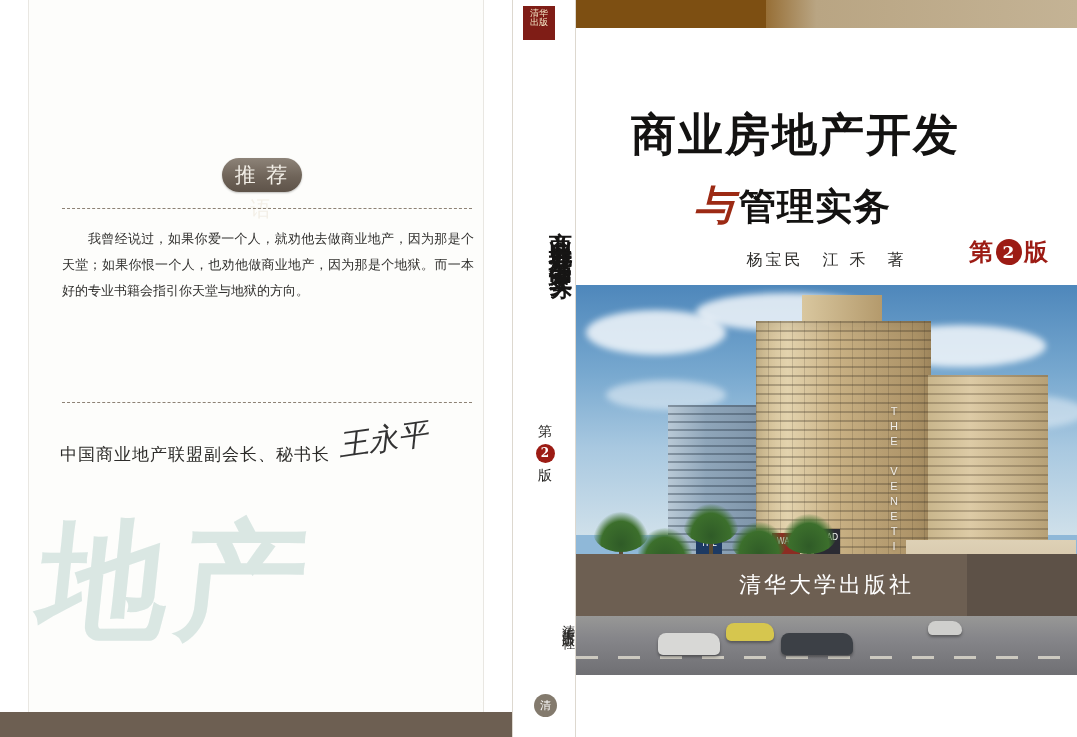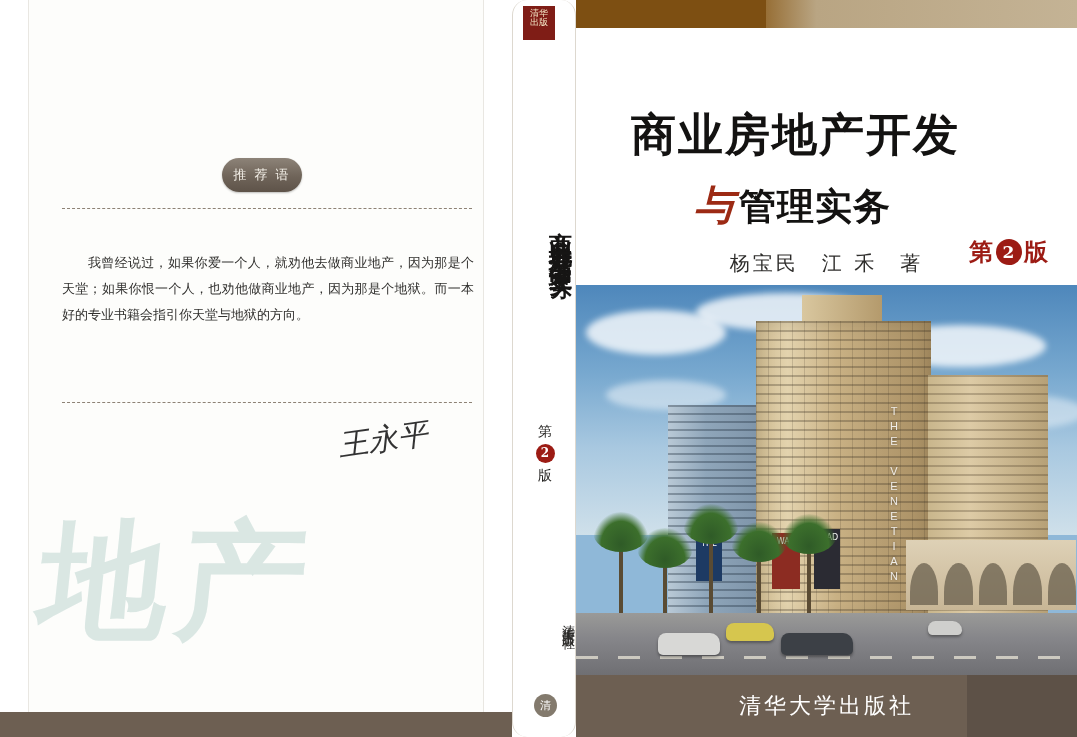--- a/index.html
+++ b/index.html
@@ -38,21 +38,21 @@
     background: #6d5f52;
   }
   .recommend-badge {
     position: absolute;
     left: 222px; top: 158px;
     width: 80px; height: 34px;
     border-radius: 17px;
     background: linear-gradient(180deg,#8d8378 0%, #6f6459 55%, #5e5349 100%);
     color: #f3efe7;
     font-family: "DejaVu Serif", "Liberation Serif", serif;
-    font-size: 13px;
+    font-size: 21px;
     letter-spacing: 2px;
     text-align: center;
     line-height: 34px;
     box-shadow: 0 1px 2px rgba(0,0,0,.25);
   }
   .dash-line {
     position: absolute;
     left: 62px;
     width: 410px;
     height: 0;
@@ -63,21 +63,20 @@
 
   .blurb {
     position: absolute;
     left: 62px; top: 226px;
     width: 412px;
     font-family: "DejaVu Serif", "Liberation Serif", serif;
     font-size: 13px;
     line-height: 2.0;
     color: #31302e;
     text-align: justify;
-    margin-top: 24px;
   }
   .blurb p { margin: 0 0 2px 0; text-indent: 2em; }
 
   .endorser {
     position: absolute;
     left: 60px; top: 443px;
     font-family: "DejaVu Serif", "Liberation Serif", serif;
     font-size: 17px;
     color: #2d2c2a;
     letter-spacing: 1px;
@@ -107,21 +106,20 @@
   }
 
   
   .spine {
     position: absolute;
     left: 512px; top: 0;
     width: 64px; height: 737px;
     background: #ffffff;
     border-left: 1px solid #ddd8cf;
     border-right: 1px solid #ddd8cf;
-    border-radius: 15px;
   }
   .spine-logo-box {
     position: absolute;
     left: 10px; top: 6px;
     width: 32px; height: 34px;
     background: #7f1d16;
     color: #f5e9c8;
     font-size: 9px;
     line-height: 1.05;
     text-align: center;
@@ -188,21 +186,21 @@
     font-size: 11px;
     line-height: 23px;
     text-align: center;
     font-family: "DejaVu Serif", "Liberation Serif", serif;
   }
 
   
   .front {
     position: absolute;
     left: 576px; top: 0;
-    width: 501px; height: 737px;
+    width: 501px; height: 616px;
     background: #ffffff;
   }
   .top-band {
     position: absolute;
     left: 0; top: 0;
     width: 501px; height: 28px;
     background: linear-gradient(90deg,#7a4b10 0%, #8a5a18 34%, #b9a583 48%, #c4b395 100%);
   }
   .top-band-dark {
     position: absolute;
@@ -261,21 +259,21 @@
     text-align: center;
     vertical-align: 2px;
     margin: 0 2px;
   }
   .authors {
     position: absolute;
     left: 0; top: 250px;
     width: 501px;
     text-align: center;
     font-family: "DejaVu Serif", "Liberation Serif", serif;
-    font-size: 20px;
+    font-size: 16px;
     color: #2e2d2b;
     letter-spacing: 3px;
   }
 
   
   .photo {
     position: absolute;
     left: 0px; top: 285px;
     width: 501px; height: 390px;
     overflow: hidden;
@@ -462,20 +460,21 @@
     <div class="recommend-badge">推 荐 语</div>
 
     <div class="dash-line dash-top"></div>
 
     <div class="blurb">
       <p>我曾经说过，如果你爱一个人，就劝他去做商业地产，因为那是个天堂；如果你恨一个人，也劝他做商业地产，因为那是个地狱。而一本好的专业书籍会指引你天堂与地狱的方向。</p>
     </div>
 
     <div class="dash-line dash-bottom"></div>
 
+    <div class="endorser">中国商业地产联盟副会长、秘书长</div>
     <div class="signature">王永平</div>
     <div class="watermark">地产</div>
 
     <div class="back-bottom-bar"></div>
   </div>
 
   <div class="spine">
     <div class="spine-logo-box">清华<br>出版</div>
     <div class="spine-title">商业房地产开发与管理实务</div>
     <div class="spine-edition">

